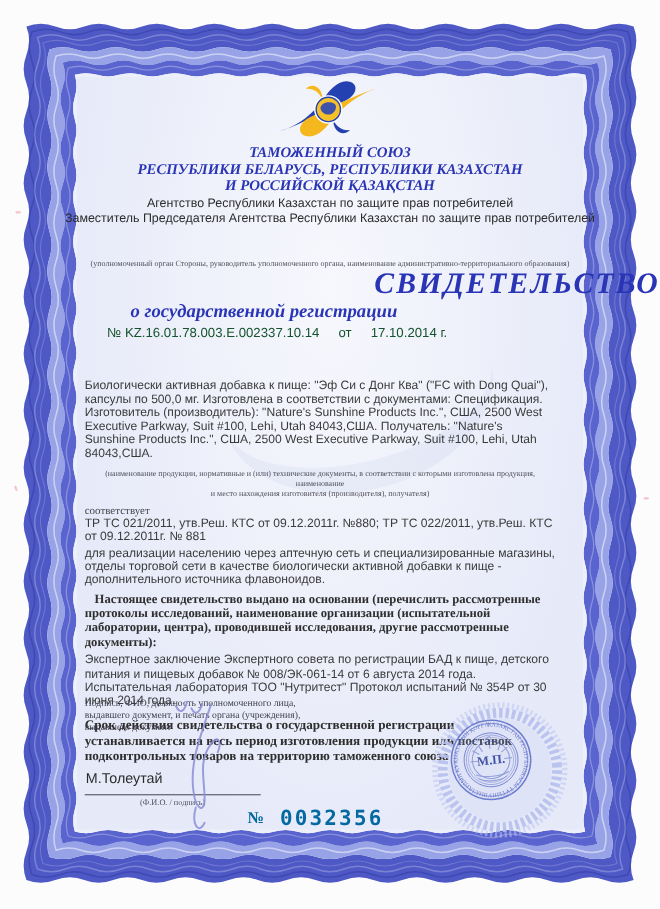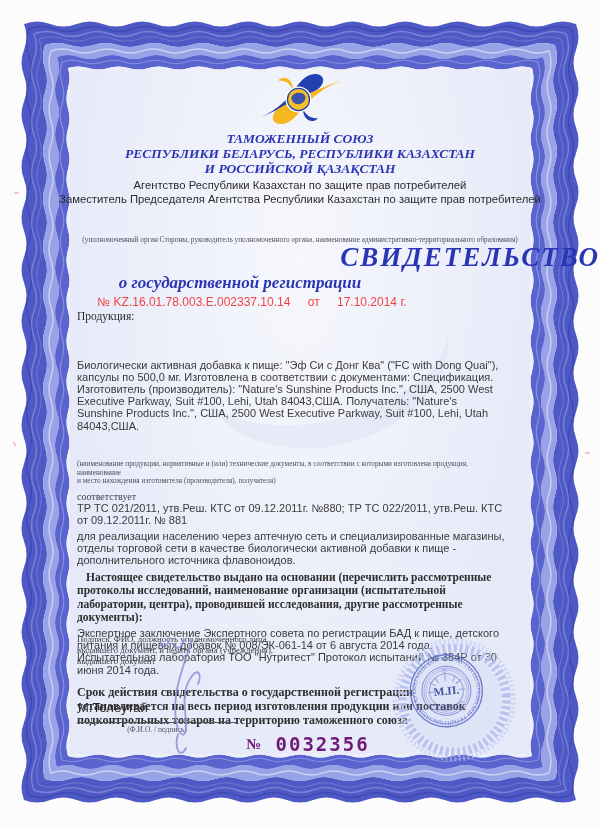--- a/index.html
+++ b/index.html
@@ -42,44 +42,44 @@
   .authority-note{position:absolute;left:0;top:235px;width:600px;text-align:center;
     font-family:"Liberation Serif",serif;color:#50505c;font-size:7.3px;white-space:nowrap;}
 
   .title-main{position:absolute;left:0;top:242px;width:600px;text-align:right;
     font-family:"Liberation Serif",serif;font-style:italic;font-weight:bold;
     color:var(--header-blue);font-size:27px;line-height:30px;letter-spacing:2px;}
   .title-sub{position:absolute;left:0;top:273px;width:480px;text-align:center;
     font-family:"Liberation Serif",serif;font-style:italic;font-weight:bold;
     color:var(--header-blue);font-size:17px;line-height:19px;}
   .reg-number{position:absolute;left:0;top:295px;width:504px;text-align:center;
-    color:#ef4444;font-size:12px;}
+    color:#14532d;font-size:12px;}
   .reg-number .gap{display:inline-block;width:14px;}
 
   .body-col{position:absolute;left:77px;top:310px;width:428px;color:var(--ink);}
   .p-label{font-family:"Liberation Serif",serif;font-size:11.5px;line-height:13.5px;color:var(--serif-ink);}
   .p-sans{font-size:11px;line-height:12.2px;color:#3b3b3b;margin-top:35px;}
-  .p-note{margin-top:28px;font-family:"Liberation Serif",serif;
+  .p-note{margin-top:9px;text-align:center;font-family:"Liberation Serif",serif;
     font-size:7.3px;line-height:8.8px;color:#50505c;}
   .p-small-label{margin-top:5px;margin-bottom:-3px;font-family:"Liberation Serif",serif;
     font-size:10px;color:#45454f;}
   .p-serif{margin-top:5px;font-family:"Liberation Serif",serif;font-weight:bold;
     font-size:11.5px;line-height:13.2px;color:var(--serif-ink);}
   .indent{text-indent:9px;}
   .mt3{margin-top:3px;}
   .validity{margin-top:9px;font-size:12px;line-height:14px;}
 
   .sig-note{position:absolute;left:77px;top:634px;width:215px;
     font-family:"Liberation Serif",serif;font-size:8.8px;line-height:11px;color:#3d3d48;}
   .sig-name{position:absolute;left:78px;top:700px;font-size:13px;color:#2b2b2b;}
   .sig-line{position:absolute;left:77px;top:722px;width:160px;border-top:1px solid #55555f;}
   .sig-caption{position:absolute;left:77px;top:725px;width:160px;text-align:center;
     font-family:"Liberation Serif",serif;font-size:7.5px;color:#50505c;}
 
-  .serial{position:absolute;left:225px;top:733px;color:#701a75;white-space:nowrap;margin-left:21px;}
+  .serial{position:absolute;left:225px;top:733px;color:#0369a1;white-space:nowrap;}
   .serial .no{font-family:"Liberation Serif",serif;font-size:15px;font-weight:bold;vertical-align:2px;}
   .serial .digits{font-family:"DejaVu Sans Mono",monospace;font-size:19px;font-weight:bold;
     letter-spacing:2px;margin-left:10px;}
 
   .stamp{position:absolute;left:370px;top:612px;width:168px;height:168px;opacity:.92;
     transform:rotate(-6deg);}
   .signature-ink{position:absolute;left:148px;top:636px;width:90px;height:140px;}
 </style>
 </head>
 <body>
@@ -133,21 +133,20 @@
     <div class="title-sub">о государственной регистрации</div>
 
     <div class="reg-number">
       <span>№</span>
       <span>KZ.16.01.78.003.E.002337.10.14</span><span class="gap"></span>
       <span>от</span><span class="gap"></span>
       <span>17.10.2014 г.</span>
     </div>
 
     <div class="body-col">
-      <div class="p-label">Продукция:</div>
       <div class="p-sans">Биологически активная добавка к пище: "Эф Си с Донг Ква" ("FC with Dong Quai"), капсулы по 500,0 мг. Изготовлена в соответствии с документами: Спецификация. Изготовитель (производитель): "Nature's Sunshine Products Inc.", США, 2500 West Executive Parkway, Suit #100, Lehi, Utah 84043,США.  Получатель: "Nature's Sunshine Products Inc.", США, 2500 West Executive Parkway, Suit #100, Lehi, Utah 84043,США.</div>
       <div class="p-note">
         <div>(наименование продукции, нормативные и (или) технические документы, в соответствии с которыми изготовлена продукция, наименование</div>
         <div>и место нахождения изготовителя (производителя), получателя)</div>
       </div>
       <div class="p-small-label">соответствует</div>
       <div class="p-sans mt3">ТР ТС 021/2011, утв.Реш. КТС от 09.12.2011г. №880; ТР ТС 022/2011, утв.Реш. КТС от 09.12.2011г. № 881</div>
       <div class="p-sans mt3">для реализации населению через аптечную сеть и специализированные магазины, отделы торговой сети в качестве биологически активной добавки к пище - дополнительного источника флавоноидов.</div>
       <div class="p-serif indent">Настоящее свидетельство выдано на основании (перечислить рассмотренные протоколы исследований, наименование организации  (испытательной лаборатории, центра), проводившей исследования, другие рассмотренные документы):</div>
       <div class="p-sans mt3">Экспертное заключение Экспертного совета по регистрации БАД к пище, детского питания и пищевых добавок № 008/ЭК-061-14 от 6 августа 2014 года. Испытательная лаборатория ТОО "Нутритест" Протокол испытаний № 354Р от 30 июня 2014 года.</div>

